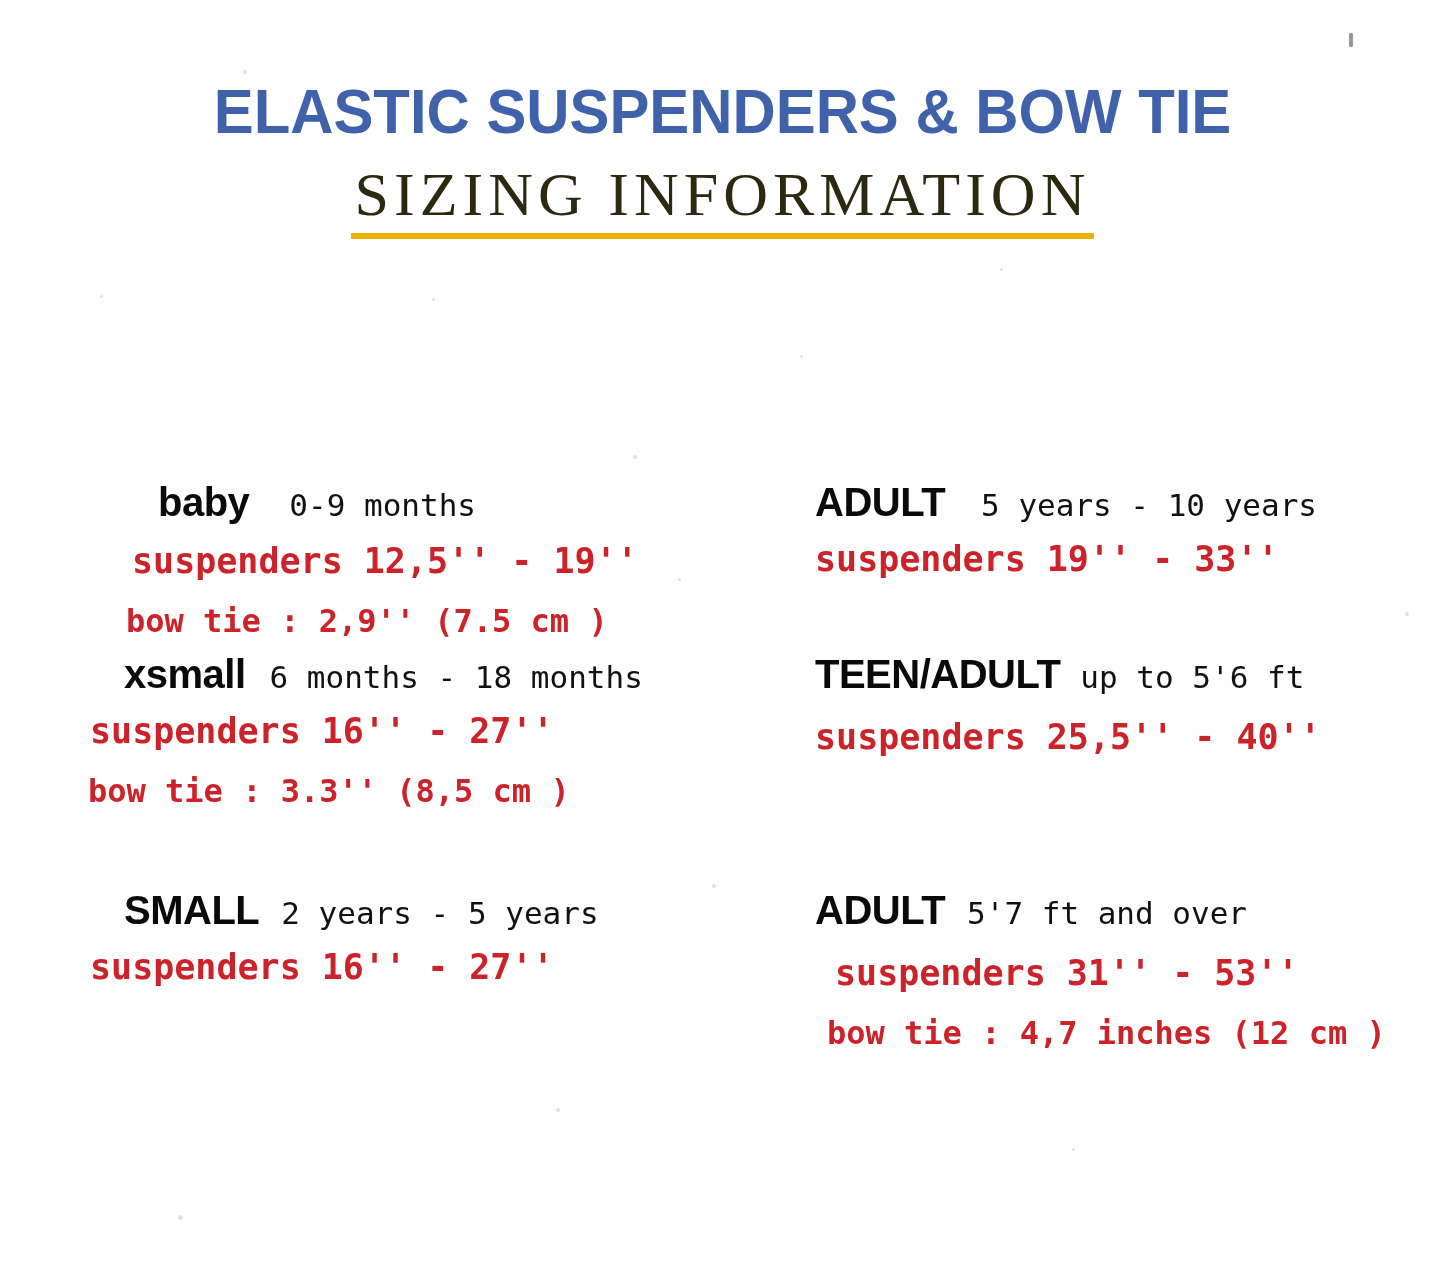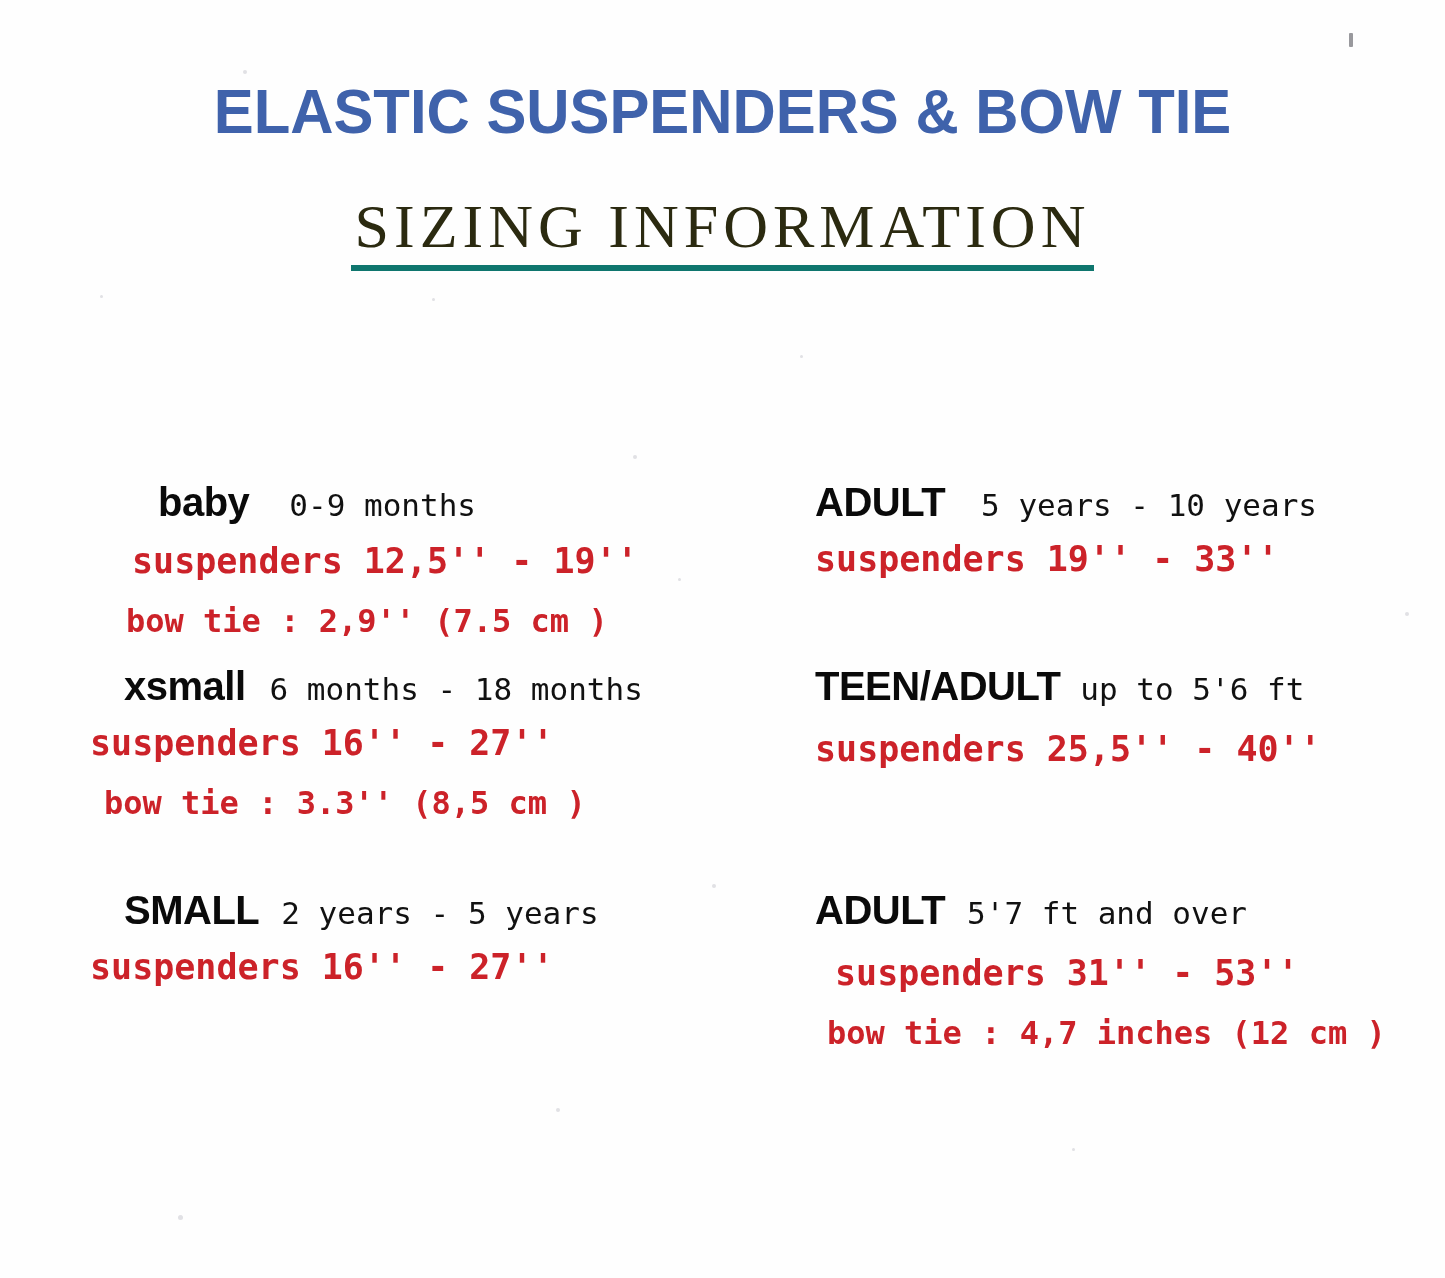--- a/index.html
+++ b/index.html
@@ -59,23 +59,22 @@
   }
   .sub-title {
     display: inline-block;
     font-family: "Liberation Serif", serif;
     font-weight: normal;
     font-size: 62px;
     line-height: 1.05;
     color: #2b2a10;
     letter-spacing: 5px;
     padding: 0 4px 6px 4px;
-    border-bottom: 6px solid #0f766e;
-    white-space: nowrap;
-    margin-top: 32px;
+    border-bottom: 6px solid #eab308;
+    white-space: nowrap;
   }
 
   
   .grid {
     position: absolute;
     top: 470px;
     left: 0;
     width: 1445px;
     height: 640px;
   }
@@ -85,21 +84,21 @@
     width: 660px;
   }
   .col-left  { left: 78px; }
   .col-right { left: 735px; }
 
   .size-block {
     position: absolute;
     width: 660px;
   }
   .row-0 { top: 12px; }
-  .row-1 { top: 196px; }
+  .row-1 { top: 184px; }
   .row-2 { top: 420px; }
 
   .size-head {
     white-space: nowrap;
     line-height: 1;
   }
   .size-name {
     font-family: "Liberation Sans", sans-serif;
     font-weight: bold;
     font-size: 40px;
@@ -125,21 +124,21 @@
 
   
   .b-baby  .size-head { padding-left: 80px; }
   .b-baby  .gap-after-name { display:inline-block; width: 40px; }
   .b-baby  .meas-susp { margin-top: 22px; margin-left: 54px; }
   .b-baby  .meas-bow  { margin-top: 26px; margin-left: 48px; }
 
   .b-xsmall .size-head { padding-left: 46px; }
   .b-xsmall .gap-after-name { display:inline-block; width: 24px; }
   .b-xsmall .meas-susp { margin-top: 20px; margin-left: 12px; }
-  .b-xsmall .meas-bow  { margin-top: 26px; margin-left: 26px; }
+  .b-xsmall .meas-bow  { margin-top: 26px; margin-left: 10px; }
 
   .b-small .size-head { padding-left: 46px; }
   .b-small .gap-after-name { display:inline-block; width: 22px; }
   .b-small .meas-susp { margin-top: 20px; margin-left: 12px; }
   .b-small .meas-bow  { margin-top: 26px; margin-left: 42px; }
 
   .b-medium .size-head { padding-left: 80px; }
   .b-medium .gap-after-name { display:inline-block; width: 36px; }
   .b-medium .meas-susp { margin-top: 20px; margin-left: 80px; }
   .b-medium .meas-bow  { margin-top: 30px; margin-left: 80px; }

